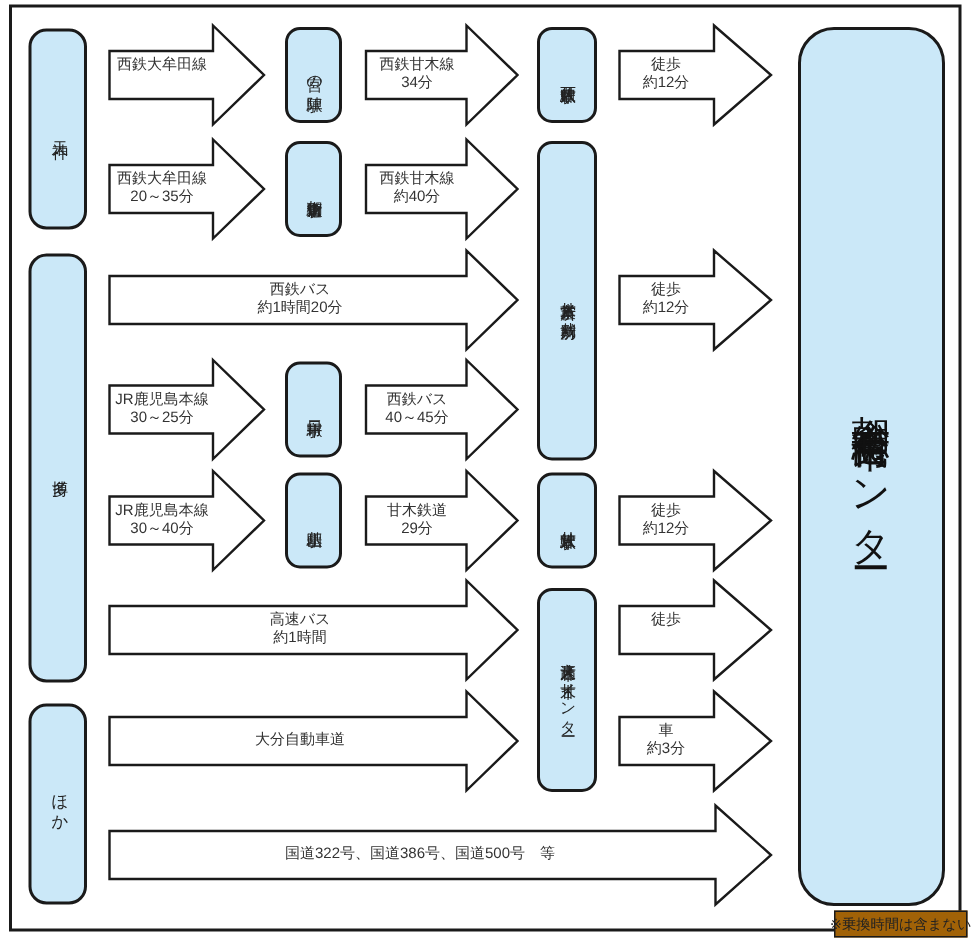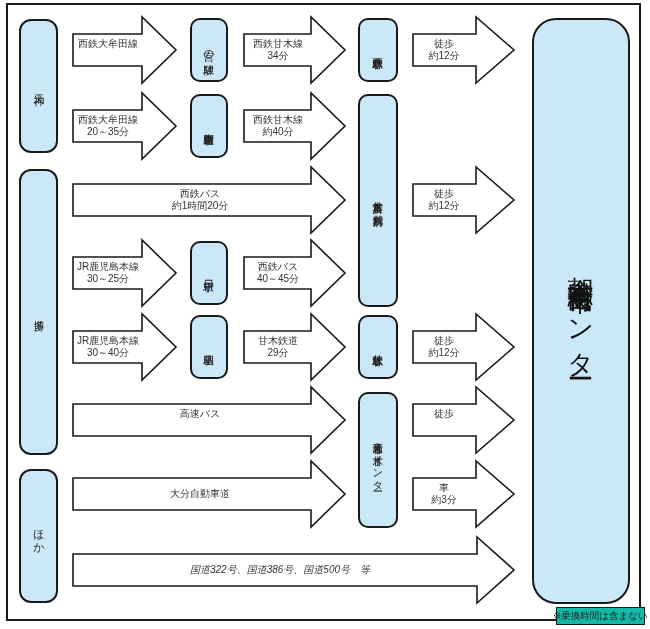--- a/index.html
+++ b/index.html
@@ -24,24 +24,24 @@
   .vtext{
     writing-mode:vertical-rl;text-orientation:mixed;
     font-size:11px;color:#222;letter-spacing:1px;line-height:1;white-space:nowrap;
   }
   .vtext.small{font-size:10.5px;letter-spacing:0.5px;}
   .vtext.title{font-size:26px;letter-spacing:2px;color:#111;}
   .leg{
     position:absolute;width:150px;text-align:center;
     font-size:10px;line-height:12px;color:#333;pointer-events:none;white-space:nowrap;
   }
-  .leg.wide{width:300px;font-style:italic;}
+  .leg.wide{width:300px;}
   .notebox{
     position:absolute;left:556px;top:607px;width:89px;height:18px;
-    box-sizing:border-box;border:1.5px solid #1a1a1a;background:#14b8a6;
+    box-sizing:border-box;border:1.5px solid #1a1a1a;background:#a16207;
     display:flex;align-items:center;justify-content:center;
     font-size:9.5px;color:#222;white-space:nowrap;
   }
 </style>
 </head>
 <body>
 
 <div class="canvas">
 
   <div class="frame"></div>
@@ -148,20 +148,21 @@
   <div class="leg" style="left:203px;top:335px;">
     <div>甘木鉄道</div>
     <div>29分</div>
   </div>
   <div class="leg" style="left:369px;top:335px;">
     <div>徒歩</div>
     <div>約12分</div>
   </div>
   <div class="leg" style="left:125px;top:408px;text-align:center;">
     <div>高速バス</div>
+    <div>約1時間</div>
   </div>
   <div class="leg" style="left:369px;top:408px;">
     <div>徒歩</div>
   </div>
   <div class="leg" style="left:125px;top:488px;">
     <div>大分自動車道</div>
   </div>
   <div class="leg" style="left:369px;top:482px;">
     <div>車</div>
     <div>約3分</div>

